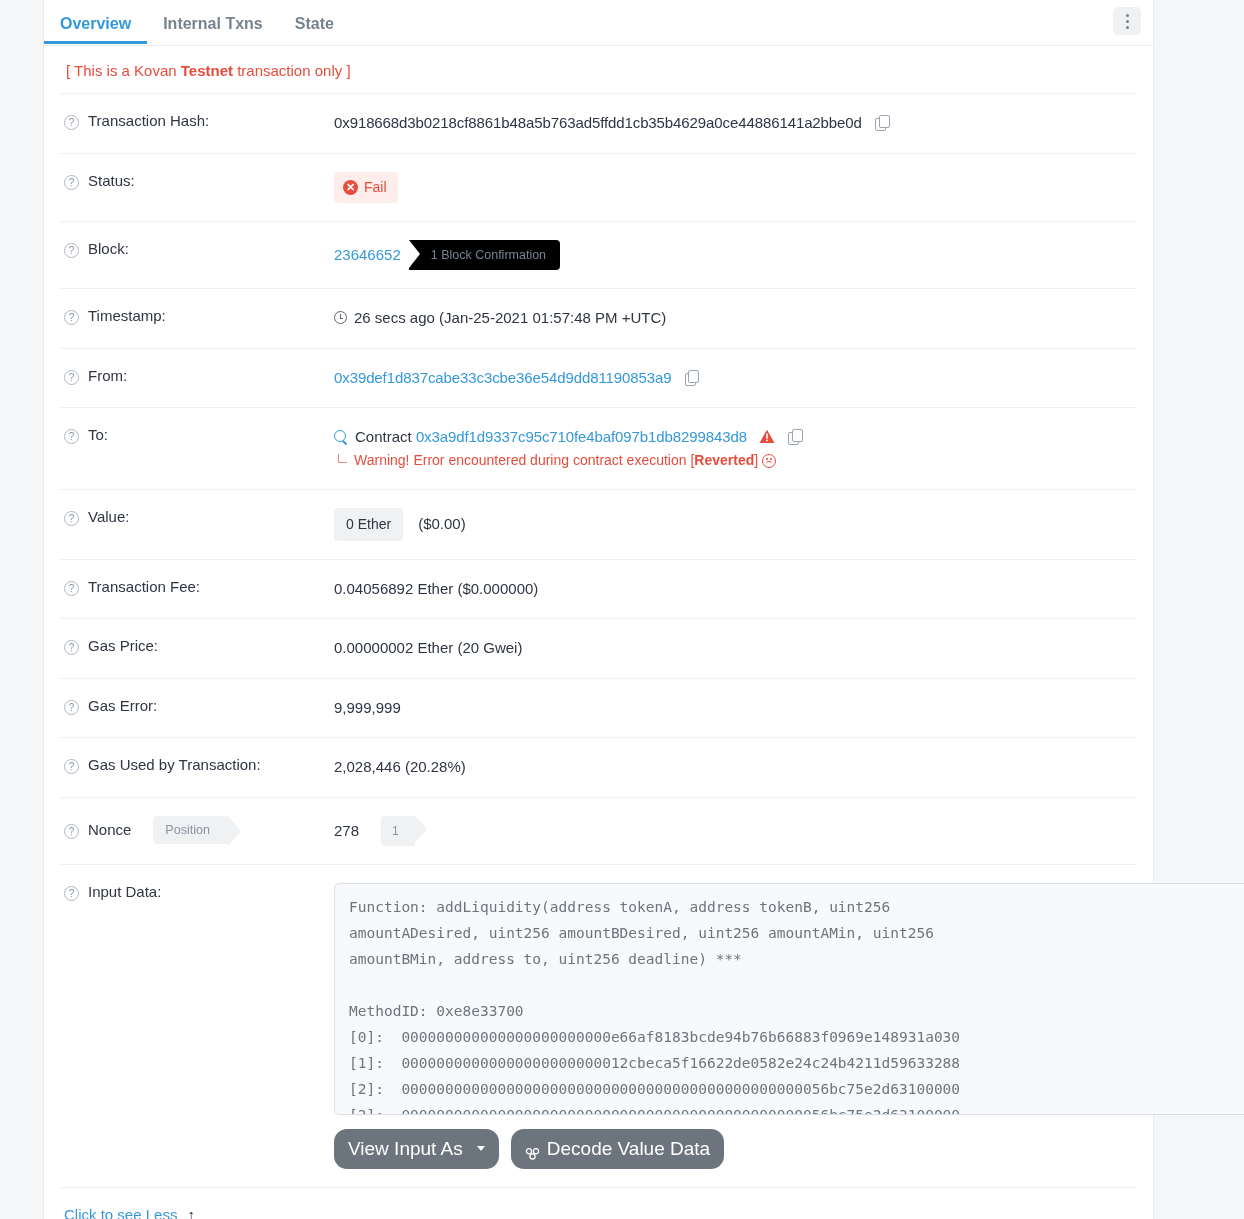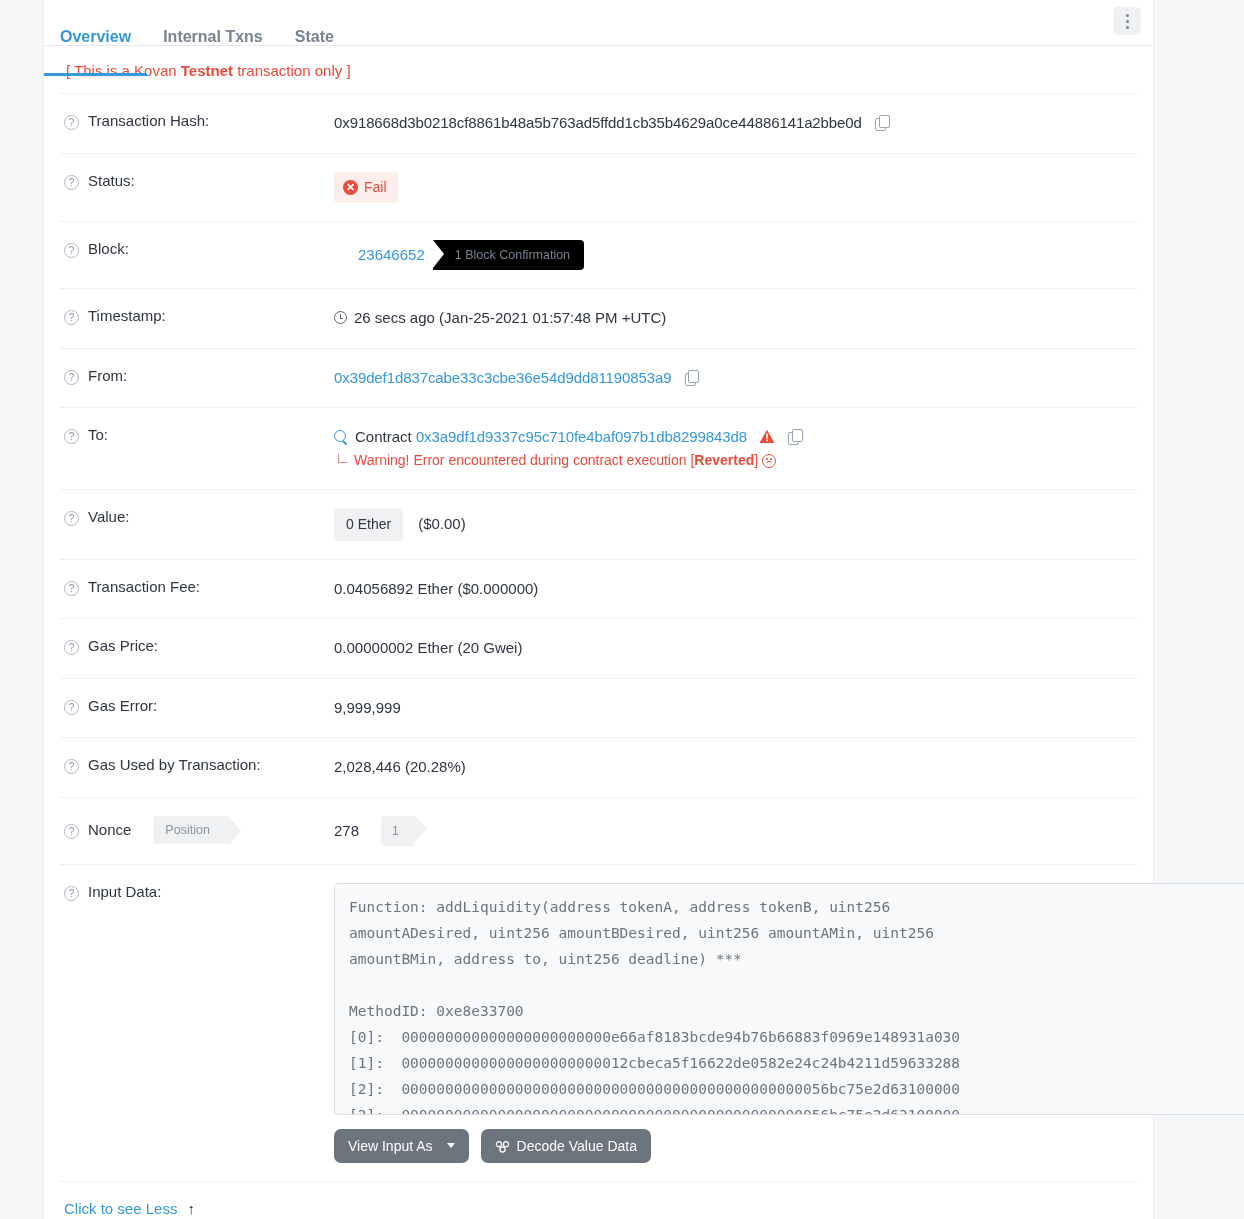--- a/index.html
+++ b/index.html
@@ -30,24 +30,24 @@
     height: 46px;
     border-bottom: 1px solid #e7eaf3;
     display: flex;
     align-items: flex-start;
     padding-left: 0;
   }
   .tab {
     font-size: 16px;
     font-weight: bold;
     color: #77838f;
-    padding: 11px 16px 29px 16px;
+    padding: 11px 16px 10px 16px;
     cursor: pointer;
     position: relative;
-    top: 17px;
+    top: 4px;
     white-space: nowrap;
   }
   .tab.active {
     color: #3498db;
   }
   .tab.active::after {
     content: "";
     position: absolute;
     left: 0; right: 0; bottom: -1px;
     height: 3px;
@@ -160,21 +160,21 @@
   .xcircle {
     width: 15px; height: 15px; border-radius: 50%;
     background: #e74c3c; color: #fff;
     font-size: 11px; line-height: 15px; text-align: center;
     font-weight: bold;
     display: inline-block;
   }
 
   
   .link { color: #3498db; text-decoration: none; cursor: pointer; }
-  .blockline { display: flex; align-items: center; margin-left: 24px; }
+  .blockline { display: flex; align-items: center; }
   .confirm-chip {
     position: relative;
     background: #000000;
     color: #77838f;
     font-size: 12.5px;
     padding: 6px 14px 6px 22px;
     margin-left: 8px;
     border-radius: 0 4px 4px 0;
   }
   .confirm-chip::before {
@@ -329,22 +329,22 @@
     overflow: hidden;
     white-space: pre;
     position: relative;
     resize: both;
   }
   .btnrow { margin-top: 14px; display: flex; gap: 12px; }
   .btn {
     background: #6c757d;
     color: #ffffff;
     border: none;
-    border-radius: 7px;
-    font-size: 14px;
+    border-radius: 13px;
+    font-size: 19px;
     padding: 9px 14px;
     display: inline-flex;
     align-items: center;
     gap: 8px;
     cursor: pointer;
     font-family: "Liberation Sans", sans-serif;
   }
   .caret-down {
     display:inline-block;
     width: 0; height: 0;

